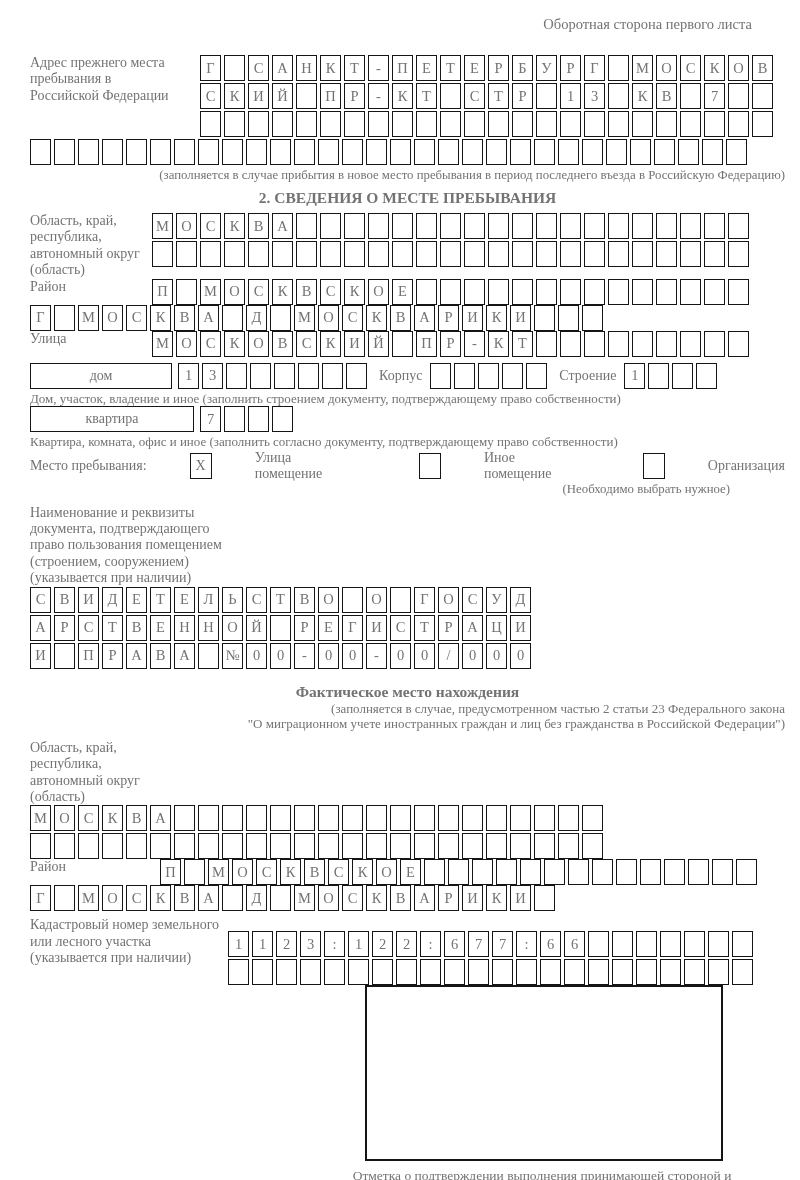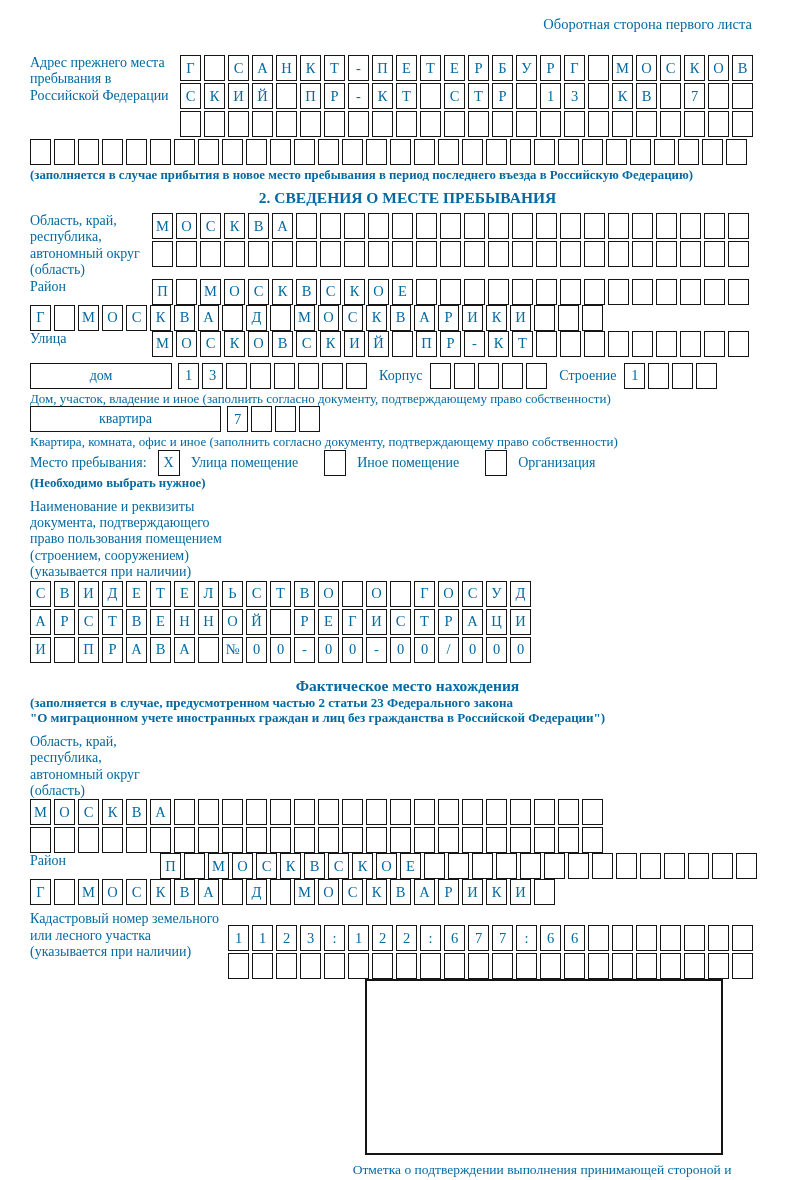--- a/index.html
+++ b/index.html
@@ -1,48 +1,48 @@
 <!DOCTYPE html>
 <html><head>
 <meta charset="utf-8">
 <style>
   html,body{margin:0;padding:0;background:#fff;}
-  .page{position:relative;width:800px;height:1180px;background:#fff;color:#0369a1;
+  .page{position:relative;width:800px;height:1180px;background:#fff;color:#737373;
         font-family:"Liberation Serif","DejaVu Serif",serif;box-sizing:border-box;
         padding:16px 15px 0 30px;overflow:hidden;}
   .hdr{text-align:right;font-size:14.5px;padding-right:33px;}
   .frow{display:flex;align-items:flex-start;}
   .lbl{font-size:14px;line-height:1.17;flex:none;box-sizing:border-box;padding-right:8px;}
   .w150{width:150px;} .w122{width:122px;} .w143{width:143px;} .w220{width:220px;}
   .w156{width:156px;} .w130{width:130px;} .w200{width:200px;} .w198{width:198px;}
   .cells{display:flex;gap:3px;flex:none;}
   .cell{box-sizing:border-box;width:21px;height:26px;border:1.6px solid #151515;
         font-size:14.5px;display:flex;align-items:center;justify-content:center;
         flex:none;background:#fff;}
   .boxcol{display:flex;flex-direction:column;gap:2px;}
-  .center{text-align:left;font-weight:bold;}
+  .center{text-align:right;}
   .note{font-size:12.8px;}
   .cap{font-size:13px;line-height:1.2;}
   .title{font-weight:bold;font-size:15.5px;text-align:center;}
   .namedbox{box-sizing:border-box;border:1.7px solid #151515;height:26px;display:flex;
         align-items:center;justify-content:center;font-size:14px;flex:none;background:#fff;}
-  .nb170{width:142px;} .nb200{width:191px;text-align:right;}
+  .nb170{width:142px;} .nb200{width:164px;text-align:right;}
   .inline-lbl{font-size:14px;padding:0 8px 0 12px;align-self:center;flex:none;}
   .chk{box-sizing:border-box;width:22px;height:26px;border:1.7px solid #151515;
         display:inline-flex;align-items:center;justify-content:center;font-size:14px;
         margin:0 11px;flex:none;background:#fff;}
   .optlbl{font-size:14px;align-self:center;}
-  .stayrow{display:flex;align-items:center;}
+  .stayrow{display:flex;align-items:center;gap:32px;}
   .staylbl{font-size:14px;flex:none;}
   .stamp{box-sizing:border-box;width:358px;height:176px;border:2px solid #151515;
         margin-left:335px;background:#fff;}
   .stampcap{width:380px;margin-left:322px;text-align:center;font-size:13.5px;
         line-height:1.34;margin-top:6px;}
   .mt2{margin-top:2px;} .mt3{margin-top:3px;} .mt4{margin-top:0;} .mt6{margin-top:6px;}
-  .mt8{margin-top:8px;flex-direction:column;} .mt14{margin-top:14px;} .mt22{margin-top:22px;}
+  .mt8{margin-top:8px;flex-direction:column;} .mt14{margin-top:14px;} .mt22{margin-top:22px;gap:20px;}
 </style>
 </head>
 <body>
 
 <div class="page">
 
   <div class="hdr">Оборотная сторона первого листа</div>
 
   <div class="frow mt22">
     <div class="lbl w150">Адрес прежнего места пребывания в Российской Федерации</div>
@@ -335,21 +335,21 @@
         <span class="cell"></span>
       </div>
     <div class="inline-lbl">Строение</div>
     <div class="cells">
         <span class="cell">1</span>
         <span class="cell"></span>
         <span class="cell"></span>
         <span class="cell"></span>
       </div>
   </div>
-  <div class="cap mt2">Дом, участок, владение и иное (заполнить согласно документу, подтверждающему право собственности)</div>
+  <div class="cap mt2">Дом, участок, владение и иное (заполнить строением документу, подтверждающему право собственности)</div>
 
   <div class="frow mt4">
     <div class="namedbox nb200">квартира</div>
     <div class="cells" style="margin-left:6px;">
         <span class="cell">7</span>
         <span class="cell"></span>
         <span class="cell"></span>
         <span class="cell"></span>
       </div>
   </div>

